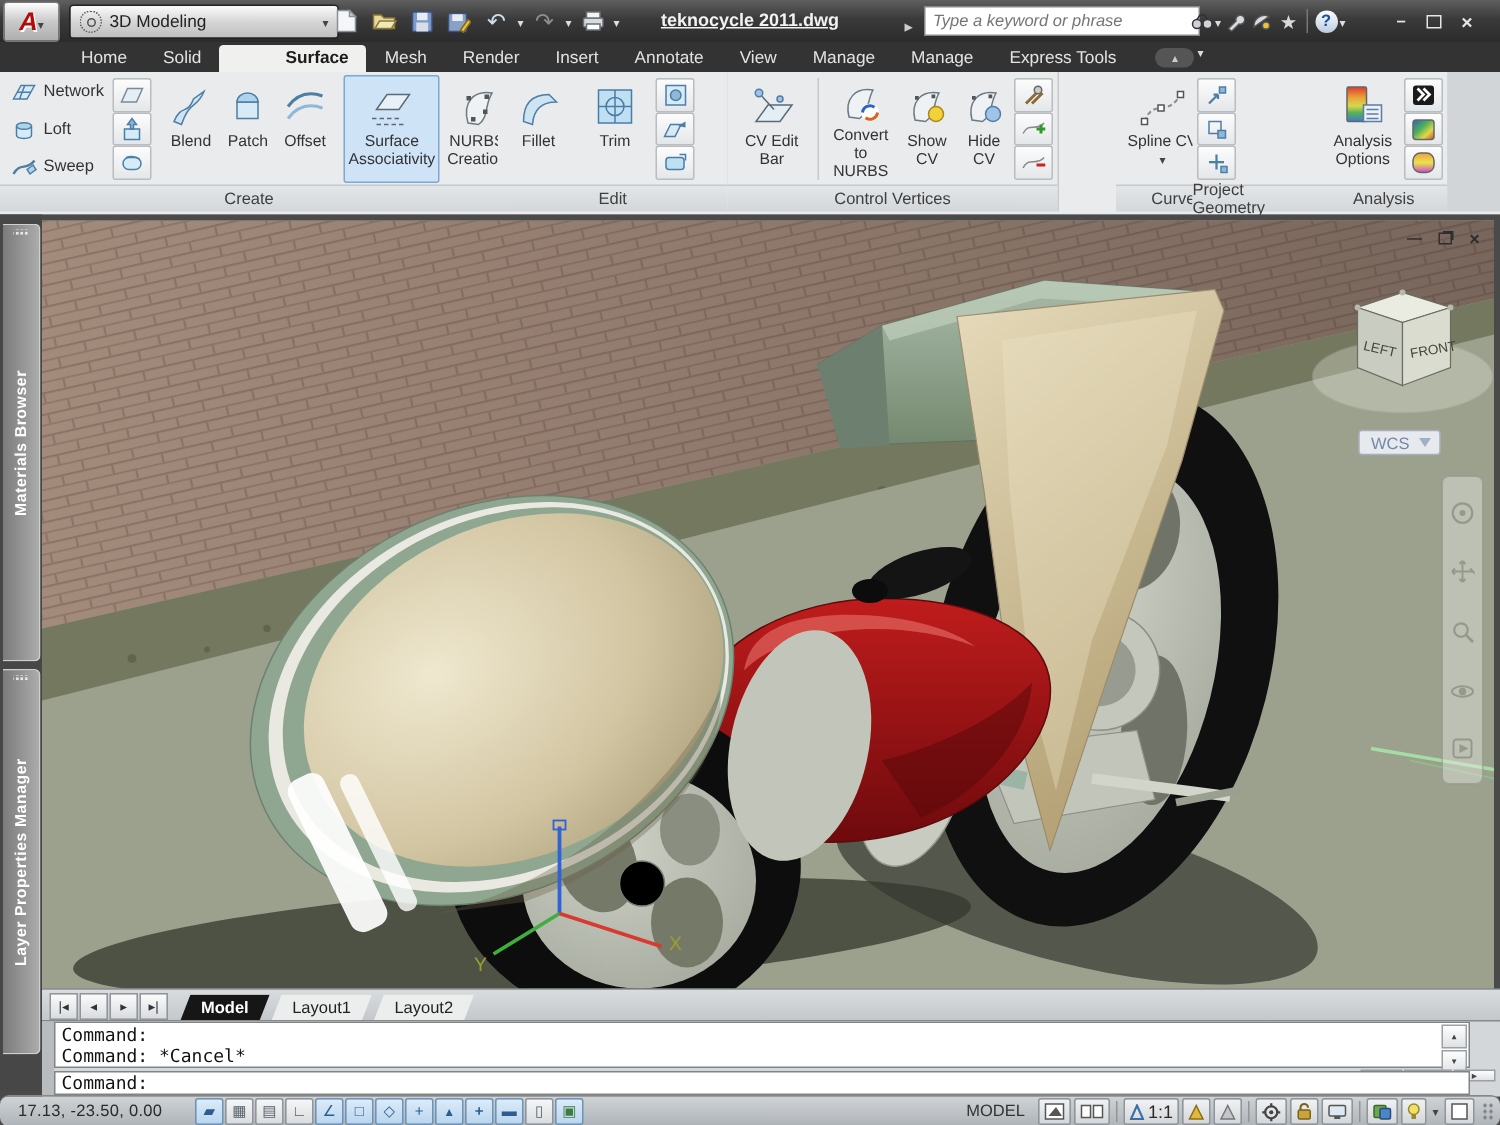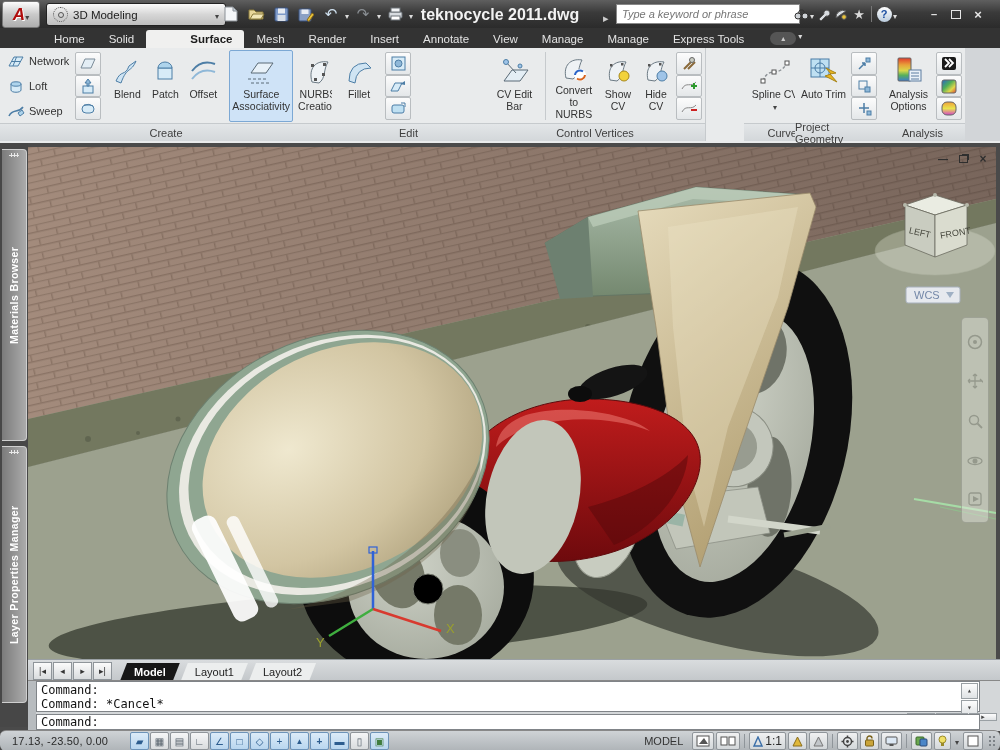--- a/index.html
+++ b/index.html
@@ -19,21 +19,21 @@
     background:linear-gradient(#fbfbfb,#d6d6d6 50%,#bfbfbf);display:flex;align-items:center;
     padding:0 6px;gap:5px;font-size:11.5px;color:#222;cursor:pointer;}
   #wsbox .sp{flex:1;}
   .gear{width:13px;height:13px;border:1.5px dotted #555;border-radius:50%;position:relative;}
   .gear::after{content:"";position:absolute;left:3.5px;top:3.5px;width:4px;height:4px;border:1.5px solid #555;border-radius:50%;}
   .qat{display:flex;align-items:center;gap:3px;}
   .qbtn{width:22px;height:22px;display:flex;align-items:center;justify-content:center;cursor:pointer;}
   .qbtn svg{display:block;}
   .u-undo::before{content:"↶";color:#cfe0ef;font-size:15px;}
   .u-redo::before{content:"↷";color:#8a8f94;font-size:15px;}
-  #doctitle{top:6px;left:50%;transform:translateX(-50%);font-size:16px;font-weight:bold;color:#f2f2f2;}
+  #doctitle{top:6px;left:50%;transform:translateX(-50%);font-size:12px;font-weight:bold;color:#f2f2f2;text-decoration:underline;}
   .playarrow::before{content:"▸";color:#ccc;font-size:11px;}
   #searchbox{left:616px;top:4px;width:172px;height:18px;border:1px solid #888;background:#fff;
     font-style:italic;font-size:11px;color:#888;padding:0 5px;font-family:"Liberation Sans",sans-serif;}
   .icobtn{width:18px;height:20px;display:flex;align-items:center;justify-content:center;cursor:pointer;color:#d8d8d8;font-size:12px;}
   .star::before{content:"★";color:#d9d9d9;font-size:13px;}
   .helpq{width:15px;height:15px;border-radius:50%;background:linear-gradient(#fefefe,#bcd);
     color:#1b4ea0;font-weight:bold;font-size:11px;display:flex;align-items:center;justify-content:center;}
   .windiv{width:1px;height:16px;background:#777;margin:0 3px;}
   .wbtn{width:20px;height:16px;display:flex;align-items:center;justify-content:center;color:#e6e6e6;font-size:11px;cursor:pointer;}
   .wmin::before{content:"–";font-weight:bold;}
@@ -396,20 +396,31 @@
     <div class="panel" style="left:332px;width:153px;">
       <div class="pbody">
         <div class="rbtn" style="width:42px">
           <span class="ricon">
             <svg width="30" height="28">
                 <path d="M5,24 Q5,6 22,6 L27,11 Q12,11 11,26 Z" fill="#cfe4f3" stroke="#4d7ea6"></path>
               </svg>
             </span>
           <span>Fillet</span>
         </div>
+        <div class="rbtn" style="width:44px">
+          <span class="ricon">
+            <svg width="30" height="28">
+                <rect x="4" y="3" width="22" height="22" fill="#bfe0f2" stroke="#4b7ca6"></rect>
+                <line x1="15" y1="3" x2="15" y2="25" stroke="#4b7ca6"></line>
+                <line x1="4" y1="14" x2="26" y2="14" stroke="#4b7ca6"></line>
+                <circle cx="15" cy="14" r="6" fill="none" stroke="#4b7ca6"></circle>
+              </svg>
+            </span>
+          <span>Trim</span>
+        </div>
         <div class="mcol">
           <div class="mbtn">
             <svg width="15" height="15">
                 <rect x="1" y="1" width="13" height="13" fill="#d7ebf7" stroke="#4d7ea6"></rect>
                 <circle cx="7.5" cy="7.5" r="3.5" fill="#8fb8d8" stroke="#4d7ea6"></circle>
               </svg>
             </div>
           <div class="mbtn">
             <svg width="16" height="12">
                 <path d="M1,11 L5,3 h7 l-4,8 z" fill="#d7ebf7" stroke="#4d7ea6"></path>
@@ -537,32 +548,20 @@
         </div>
       </div>
       <div class="ptitle">
         <span>Curves</span>
         <span class="caret"></span>
       </div>
     </div>
 
     <div class="panel" style="left:795px;width:85px;">
       <div class="pbody">
-        <div class="rbtn" style="width:46px">
-          <span class="ricon">
-            <svg width="32" height="30">
-                <rect x="3" y="3" width="18" height="18" fill="#bfe0f2" stroke="#4b7ca6"></rect>
-                <line x1="12" y1="3" x2="12" y2="21" stroke="#4b7ca6"></line>
-                <line x1="3" y1="12" x2="21" y2="12" stroke="#4b7ca6"></line>
-                <circle cx="12" cy="12" r="5" fill="none" stroke="#4b7ca6"></circle>
-                <path d="M18,12 l10,5 l-6,1 l7,8 l-12,-6 l6,-2 z" fill="#e8b41f" stroke="#a8851a"></path>
-              </svg>
-            </span>
-          <span>Auto Trim</span>
-        </div>
         <div class="mcol">
           <div class="mbtn">
             <svg width="15" height="15">
                 <path d="M2,13 L8,7 M8,7 l-3,0 m3,0 l0,3" stroke="#4d7ea6" stroke-width="1.5" fill="none"></path>
                 <rect x="9" y="2" width="4" height="4" fill="#8fb8d8" stroke="#4d7ea6"></rect>
               </svg>
             </div>
           <div class="mbtn">
             <svg width="15" height="15">
                 <rect x="2" y="2" width="8" height="8" fill="none" stroke="#4d7ea6"></rect>

